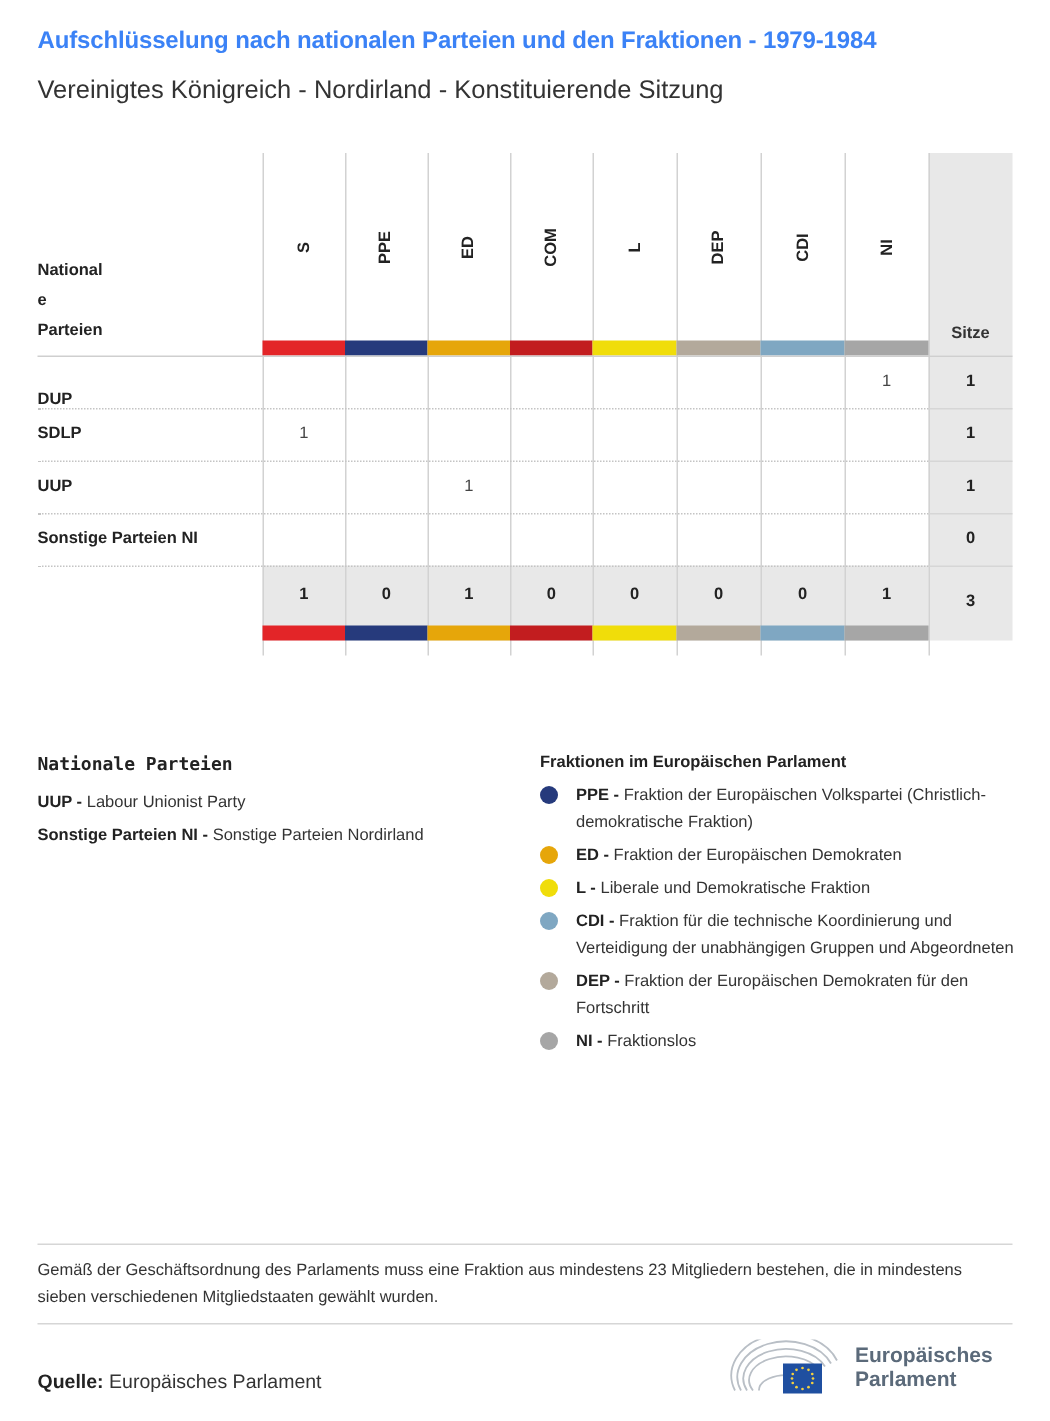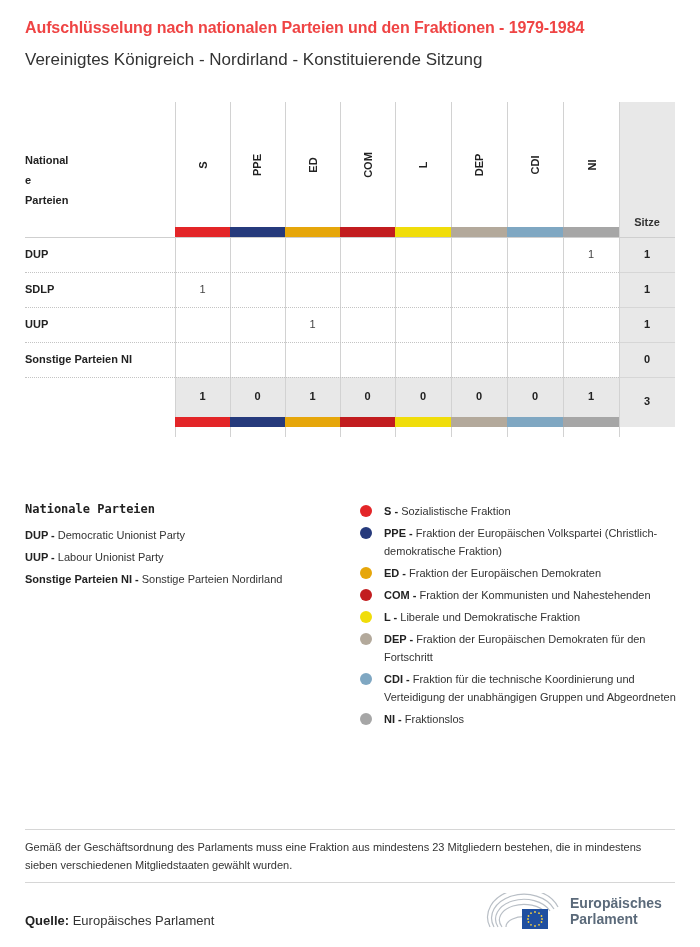--- a/index.html
+++ b/index.html
@@ -1,31 +1,31 @@
 <!DOCTYPE html>
 <html><head>
 <meta charset="utf-8">
 <style>
   * { box-sizing: border-box; margin: 0; padding: 0; }
   html, body { width: 700px; height: 947px; background: #ffffff; overflow: hidden; }
   body { font-family: "Liberation Sans", "DejaVu Sans", sans-serif; color: #222; position: relative; }
 
-  .title { position: absolute; left: 25px; top: 19px; font-size: 16px; font-weight: bold; color: #ef4444; letter-spacing: -0.1px; }
+  .title { position: absolute; left: 25px; top: 19px; font-size: 16px; font-weight: bold; color: #3b82f6; letter-spacing: -0.1px; }
   .subtitle { position: absolute; left: 25px; top: 50px; font-size: 17px; color: #333; }
 
   
   .tbl { position: absolute; left: 25px; top: 102px; width: 650px; }
   .vline { position: absolute; width: 1px; background: #d2d2d2; }
   .header-col { position: absolute; top: 0; height: 125px; display: flex; align-items: center; justify-content: center; }
   .header-col span { display: inline-block; transform: rotate(-90deg); font-size: 11px; font-weight: bold; color: #222; white-space: nowrap; }
   .bar { position: absolute; height: 10px; }
   .sitze-col { position: absolute; left: 594px; width: 56px; background: #e8e8e8; }
   .sitze-head { position: absolute; left: 594px; top: 0; width: 56px; height: 135px; background: #e8e8e8; }
   .sitze-label { position: absolute; bottom: 9px; width: 100%; text-align: center; font-size: 11px; font-weight: bold; color: #333; }
-  .nat-label { position: absolute; left: 0; top: 48px; font-size: 11px; font-weight: bold; color: #222; line-height: 20px; }
+  .nat-label { position: absolute; left: 0; top: 68px; font-size: 11px; font-weight: bold; color: #222; line-height: 20px; }
   .hline-solid { position: absolute; left: 0; height: 1px; background: #cfcfcf; }
   .hline-dot { position: absolute; left: 0; width: 594px; height: 0; border-top: 1px dotted #c4c4c4; }
   .row-label { position: absolute; left: 0; font-size: 11px; font-weight: bold; color: #222; }
   .cell { position: absolute; width: 55px; text-align: center; font-size: 11px; color: #444; }
   .sitze-val { position: absolute; left: 594px; width: 56px; text-align: center; font-size: 11px; font-weight: bold; color: #222; }
   .sitze-sep { position: absolute; left: 594px; width: 56px; height: 1px; background: #d6d6d6; }
   .total-bg { position: absolute; left: 150px; width: 444px; height: 50px; background: #e8e8e8; }
   .total-cell { position: absolute; width: 55px; text-align: center; font-size: 11px; font-weight: bold; color: #222; }
 
   
@@ -106,21 +106,21 @@
       <span>CDI</span>
     </div>
     <div class="bar" style="left: 482px; width: 56px; top: 125px; background: rgb(127, 167, 194);"></div>
     <div class="bar" style="left: 482px; width: 56px; top: 315px; background: rgb(127, 167, 194);"></div>
     <div class="header-col" style="left: 538px; width: 56px;">
       <span>NI</span>
     </div>
     <div class="bar" style="left: 538px; width: 56px; top: 125px; background: rgb(166, 166, 166);"></div>
     <div class="bar" style="left: 538px; width: 56px; top: 315px; background: rgb(166, 166, 166);"></div>
     <div class="hline-solid" style="top: 135px; width: 650px;"></div>
-    <div class="row-label" style="top: 146px;">DUP</div>
+    <div class="row-label" style="top: 158px;">DUP</div>
     <div class="cell" style="left: 150px; width: 55px; top: 146px;"></div>
     <div class="cell" style="left: 205px; width: 55px; top: 146px;"></div>
     <div class="cell" style="left: 260px; width: 55px; top: 146px;"></div>
     <div class="cell" style="left: 315px; width: 55px; top: 146px;"></div>
     <div class="cell" style="left: 370px; width: 56px; top: 146px;"></div>
     <div class="cell" style="left: 426px; width: 56px; top: 146px;"></div>
     <div class="cell" style="left: 482px; width: 56px; top: 146px;"></div>
     <div class="cell" style="left: 538px; width: 56px; top: 146px;">1</div>
     <div class="sitze-val" style="top: 146px;">1</div>
     <div class="hline-dot" style="top: 170px;"></div>
@@ -168,35 +168,33 @@
     <div class="total-cell" style="left: 370px; width: 56px; top: 288px;">0</div>
     <div class="total-cell" style="left: 426px; width: 56px; top: 288px;">0</div>
     <div class="total-cell" style="left: 482px; width: 56px; top: 288px;">0</div>
     <div class="total-cell" style="left: 538px; width: 56px; top: 288px;">1</div>
     <div class="sitze-val" style="top: 293px;">3</div>
   </div>
 
 <div class="legend-left">
   <h3>Nationale Parteien</h3>
   <div id="ll-items">
-      <div class="ll-item"><b>DUP -</b> <span>Democratic Unionist Party</span></div>
       <div class="ll-item"><b>UUP -</b> <span>Labour Unionist Party</span></div>
       <div class="ll-item"><b>Sonstige Parteien NI -</b> <span>Sonstige Parteien Nordirland</span></div>
     </div>
 </div>
 
 <div class="legend-right">
+  <h3>Fraktionen im Europäischen Parlament</h3>
   <div id="lr-items">
-      <div class="lr-item"><span class="dot" style="background:#e32528"></span><b>S -</b> <span>Sozialistische Fraktion</span></div>
       <div class="lr-item"><span class="dot" style="background:#263a7c"></span><b>PPE -</b> <span>Fraktion der Europäischen Volkspartei (Christlich-demokratische Fraktion)</span></div>
       <div class="lr-item"><span class="dot" style="background:#e6a60a"></span><b>ED -</b> <span>Fraktion der Europäischen Demokraten</span></div>
-      <div class="lr-item"><span class="dot" style="background:#c21d1f"></span><b>COM -</b> <span>Fraktion der Kommunisten und Nahestehenden</span></div>
       <div class="lr-item"><span class="dot" style="background:#f0dd0a"></span><b>L -</b> <span>Liberale und Demokratische Fraktion</span></div>
+      <div class="lr-item"><span class="dot" style="background:#7fa7c2"></span><b>CDI -</b> <span>Fraktion für die technische Koordinierung und Verteidigung der unabhängigen Gruppen und Abgeordneten</span></div>
       <div class="lr-item"><span class="dot" style="background:#b3a99b"></span><b>DEP -</b> <span>Fraktion der Europäischen Demokraten für den Fortschritt</span></div>
-      <div class="lr-item"><span class="dot" style="background:#7fa7c2"></span><b>CDI -</b> <span>Fraktion für die technische Koordinierung und Verteidigung der unabhängigen Gruppen und Abgeordneten</span></div>
       <div class="lr-item"><span class="dot" style="background:#a6a6a6"></span><b>NI -</b> <span>Fraktionslos</span></div>
     </div>
 </div>
 
 <div class="hr" style="top:829px;"></div>
 <div class="note">Gemäß der Geschäftsordnung des Parlaments muss eine Fraktion aus mindestens 23 Mitgliedern bestehen, die in mindestens sieben verschiedenen Mitgliedstaaten gewählt wurden.</div>
 <div class="hr" style="top:882px;"></div>
 
 <div class="source">
   <b>Quelle:</b>

